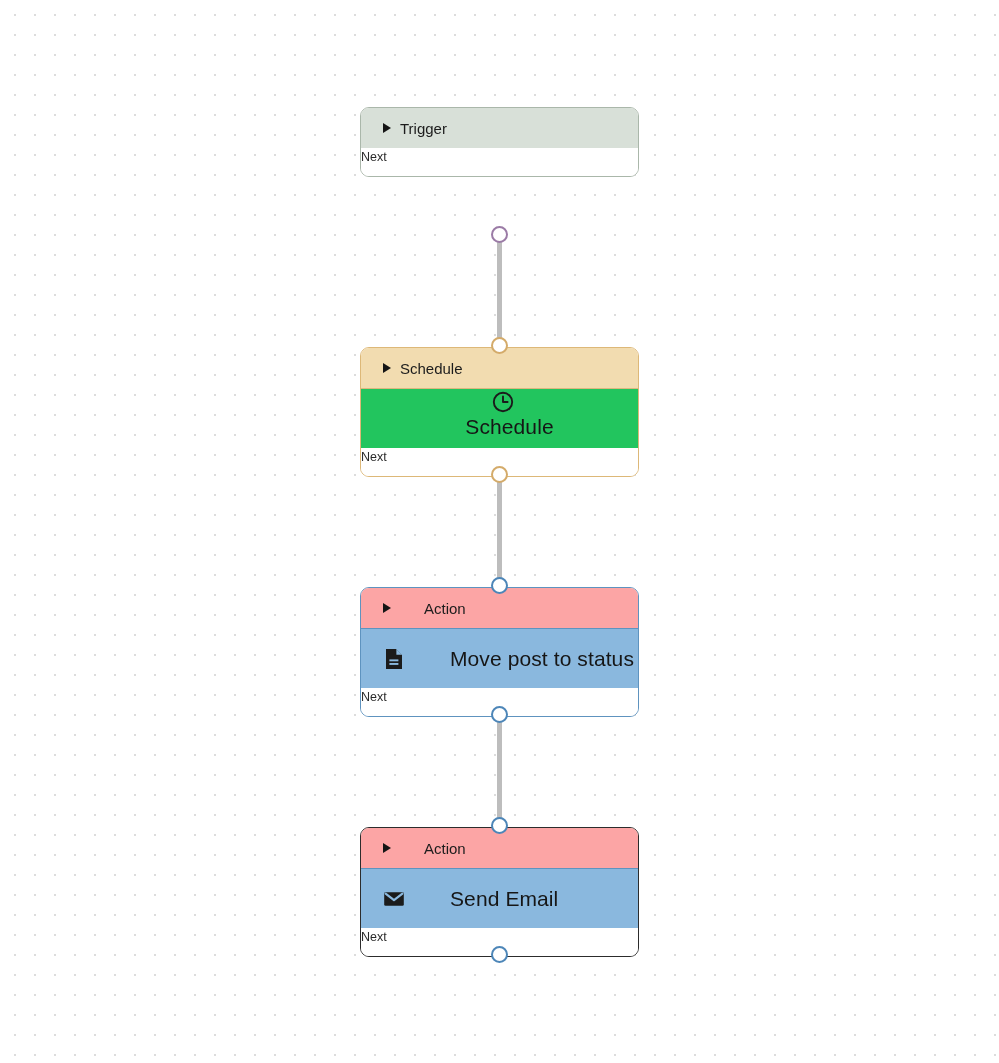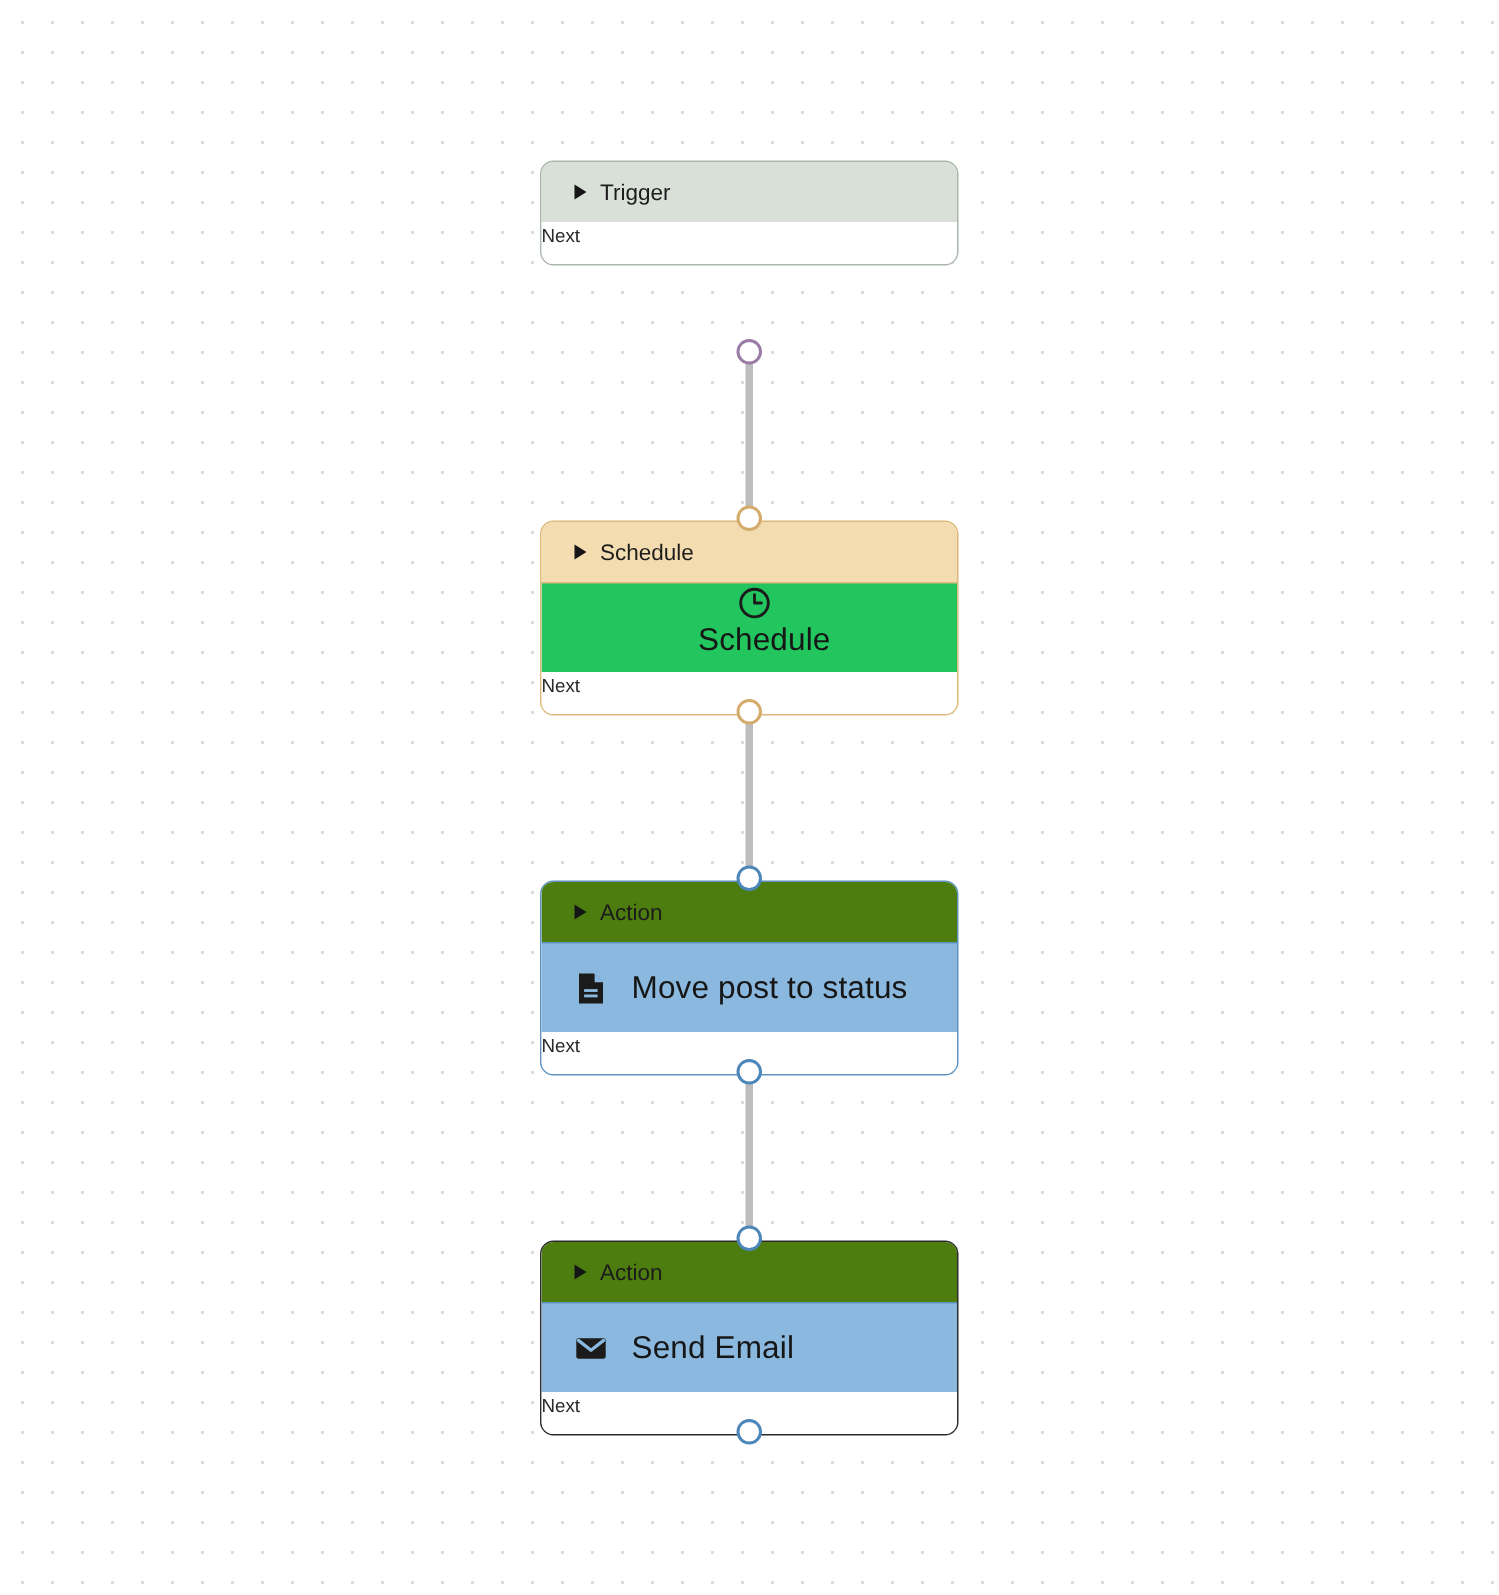--- a/index.html
+++ b/index.html
@@ -109,22 +109,22 @@
   
   .n-trigger .node-inner { border-color: #aab7aa; }
   .n-trigger .node-header { background: #d8e0d8; }
   .n-trigger .node-body   { background: #d8e0d8; border-top-color: #a9b5a9; }
 
   .n-advanced .node-inner { border-color: #ddb878; }
   .n-advanced .node-header { background: #f2dcb0; }
   .n-advanced .node-body   { background: #22c55e; border-top-color: #dcb97f; flex-direction: column; }
 
   .n-action .node-inner { border-color: #5e93bf; }
-  .n-action .node-header { background: #4d7c0f; }
-  .n-action .node-body   { background: #8ab8de; border-top-color: #5e93bf; }
+  .n-action .node-header { background: #fca5a5; gap: 24px; }
+  .n-action .node-body   { background: #8ab8de; border-top-color: #5e93bf; gap: 29px; }
 
   .n-action.selected .node-inner { border-color: #2c2c2c; }
 
   
   .handle {
     position: absolute;
     width: 17px;
     height: 17px;
     border-radius: 50%;
     background: #ffffff;

